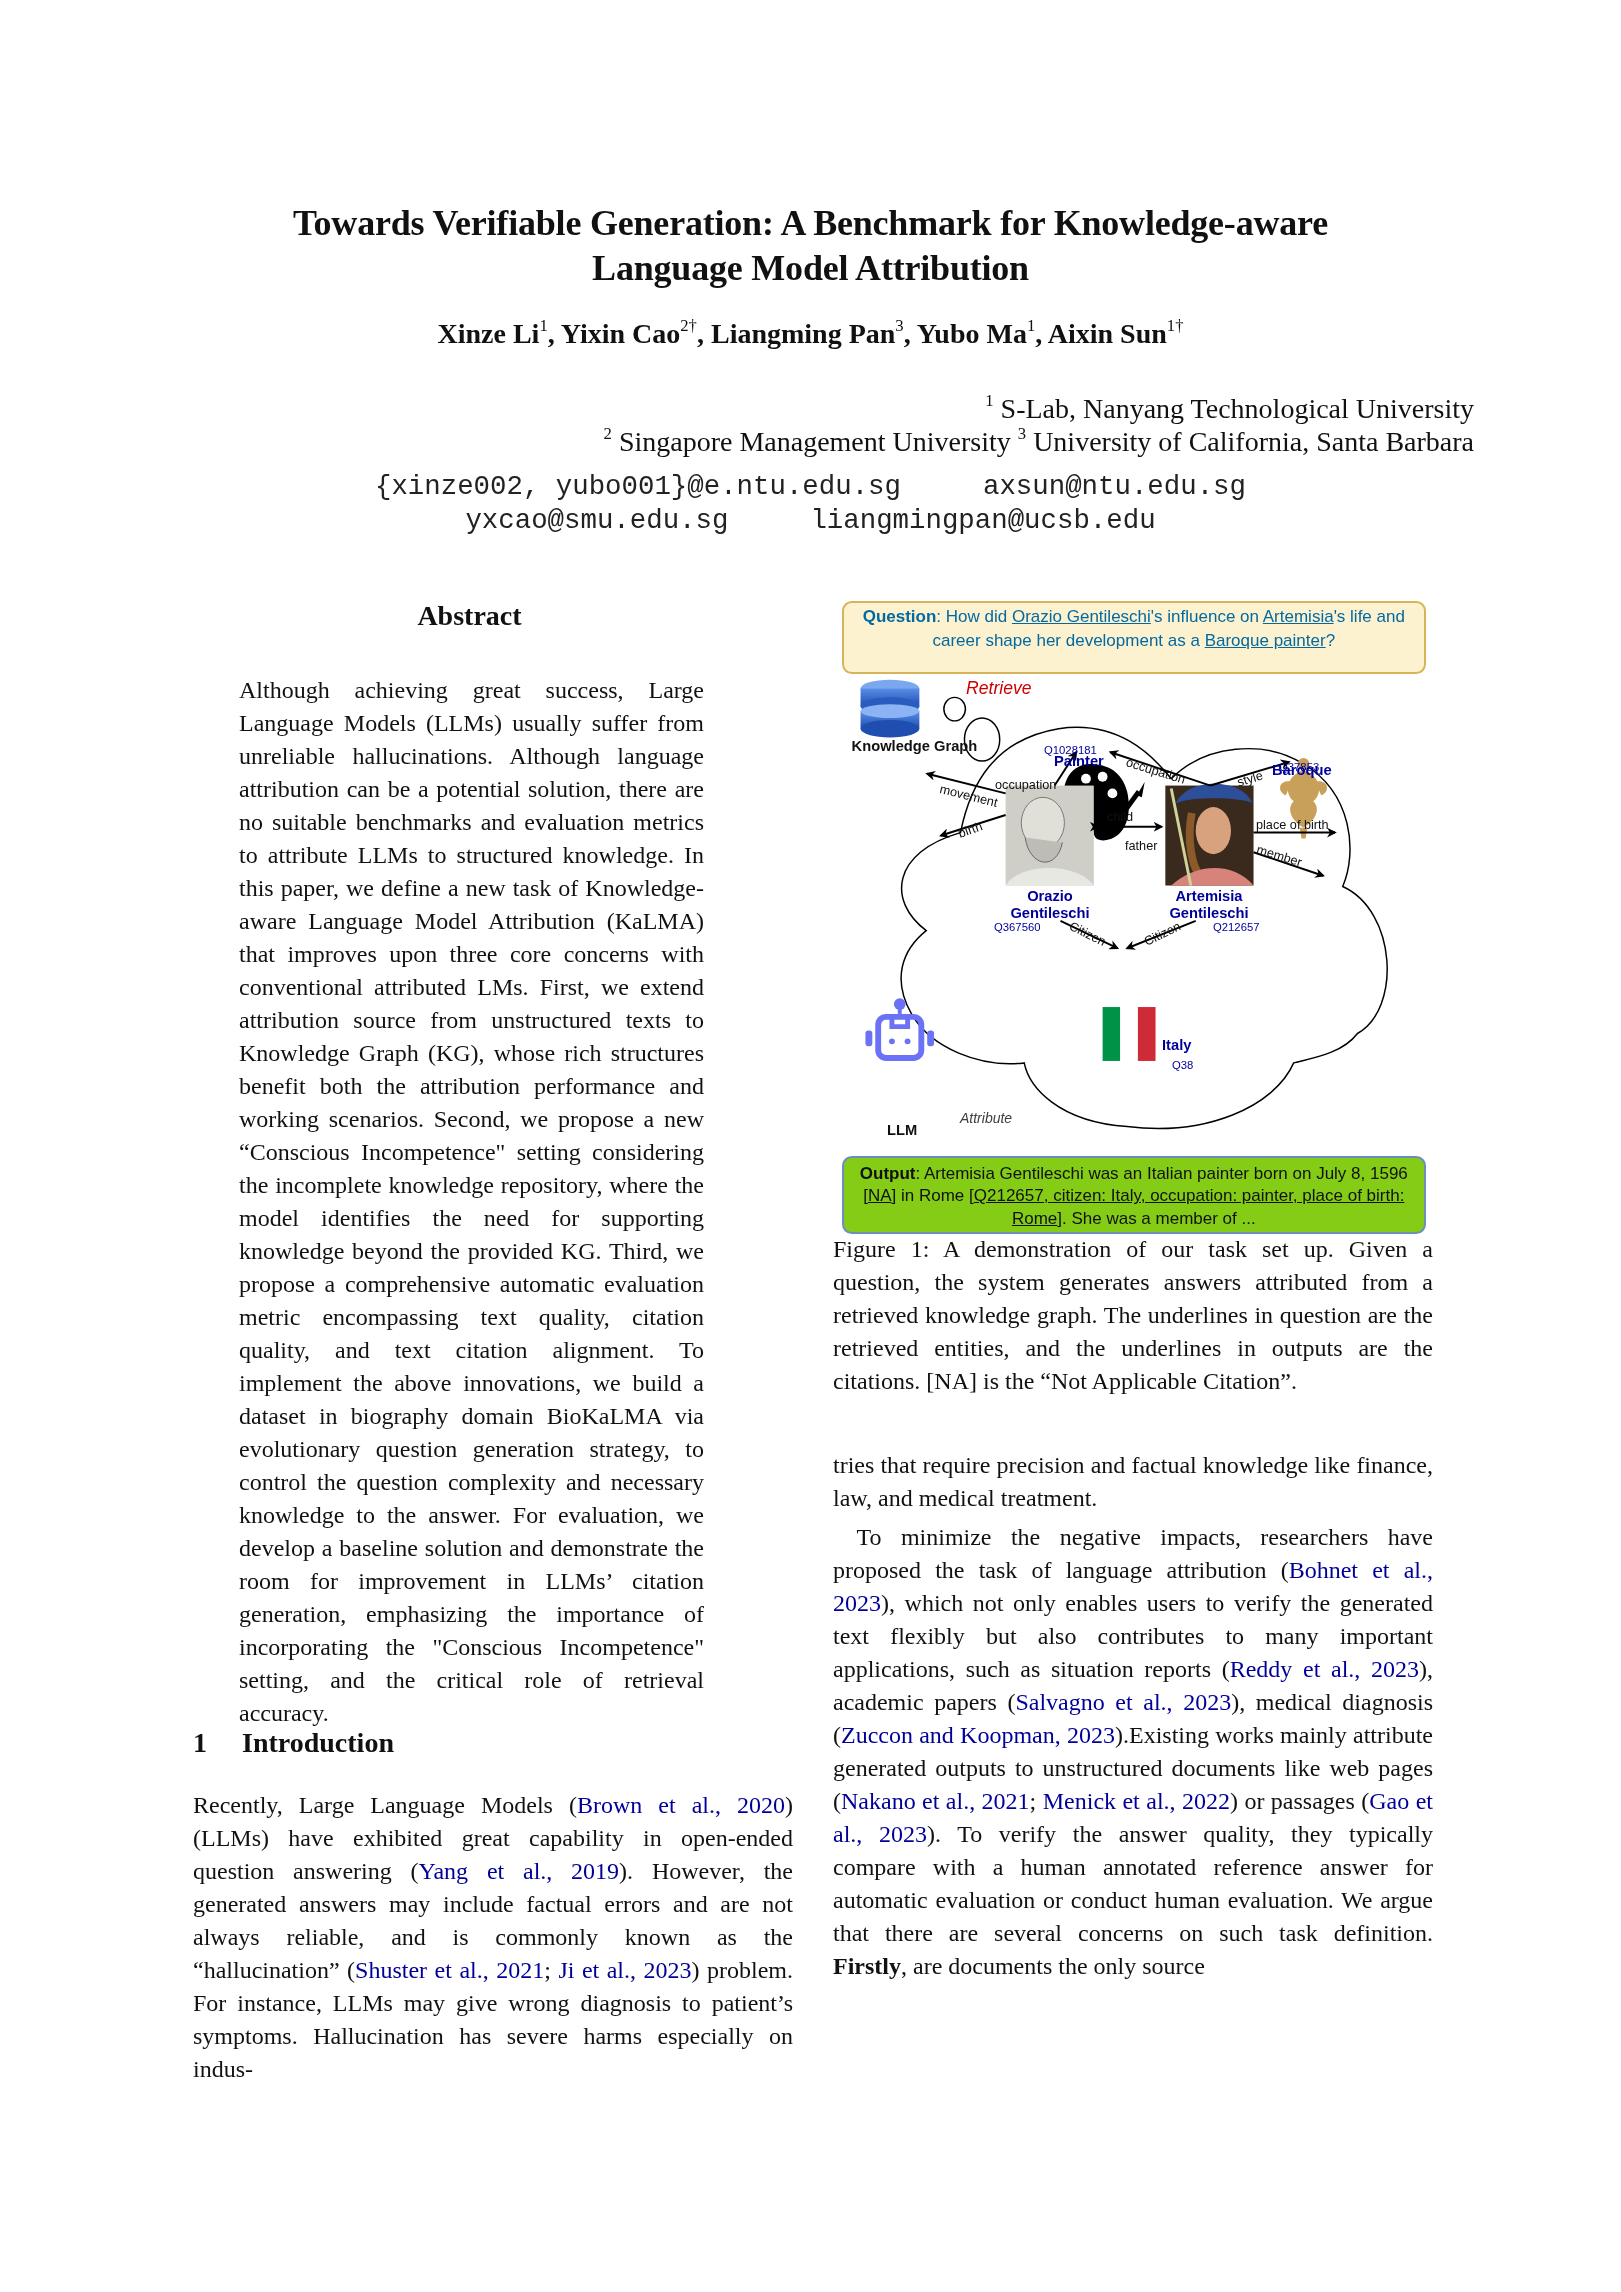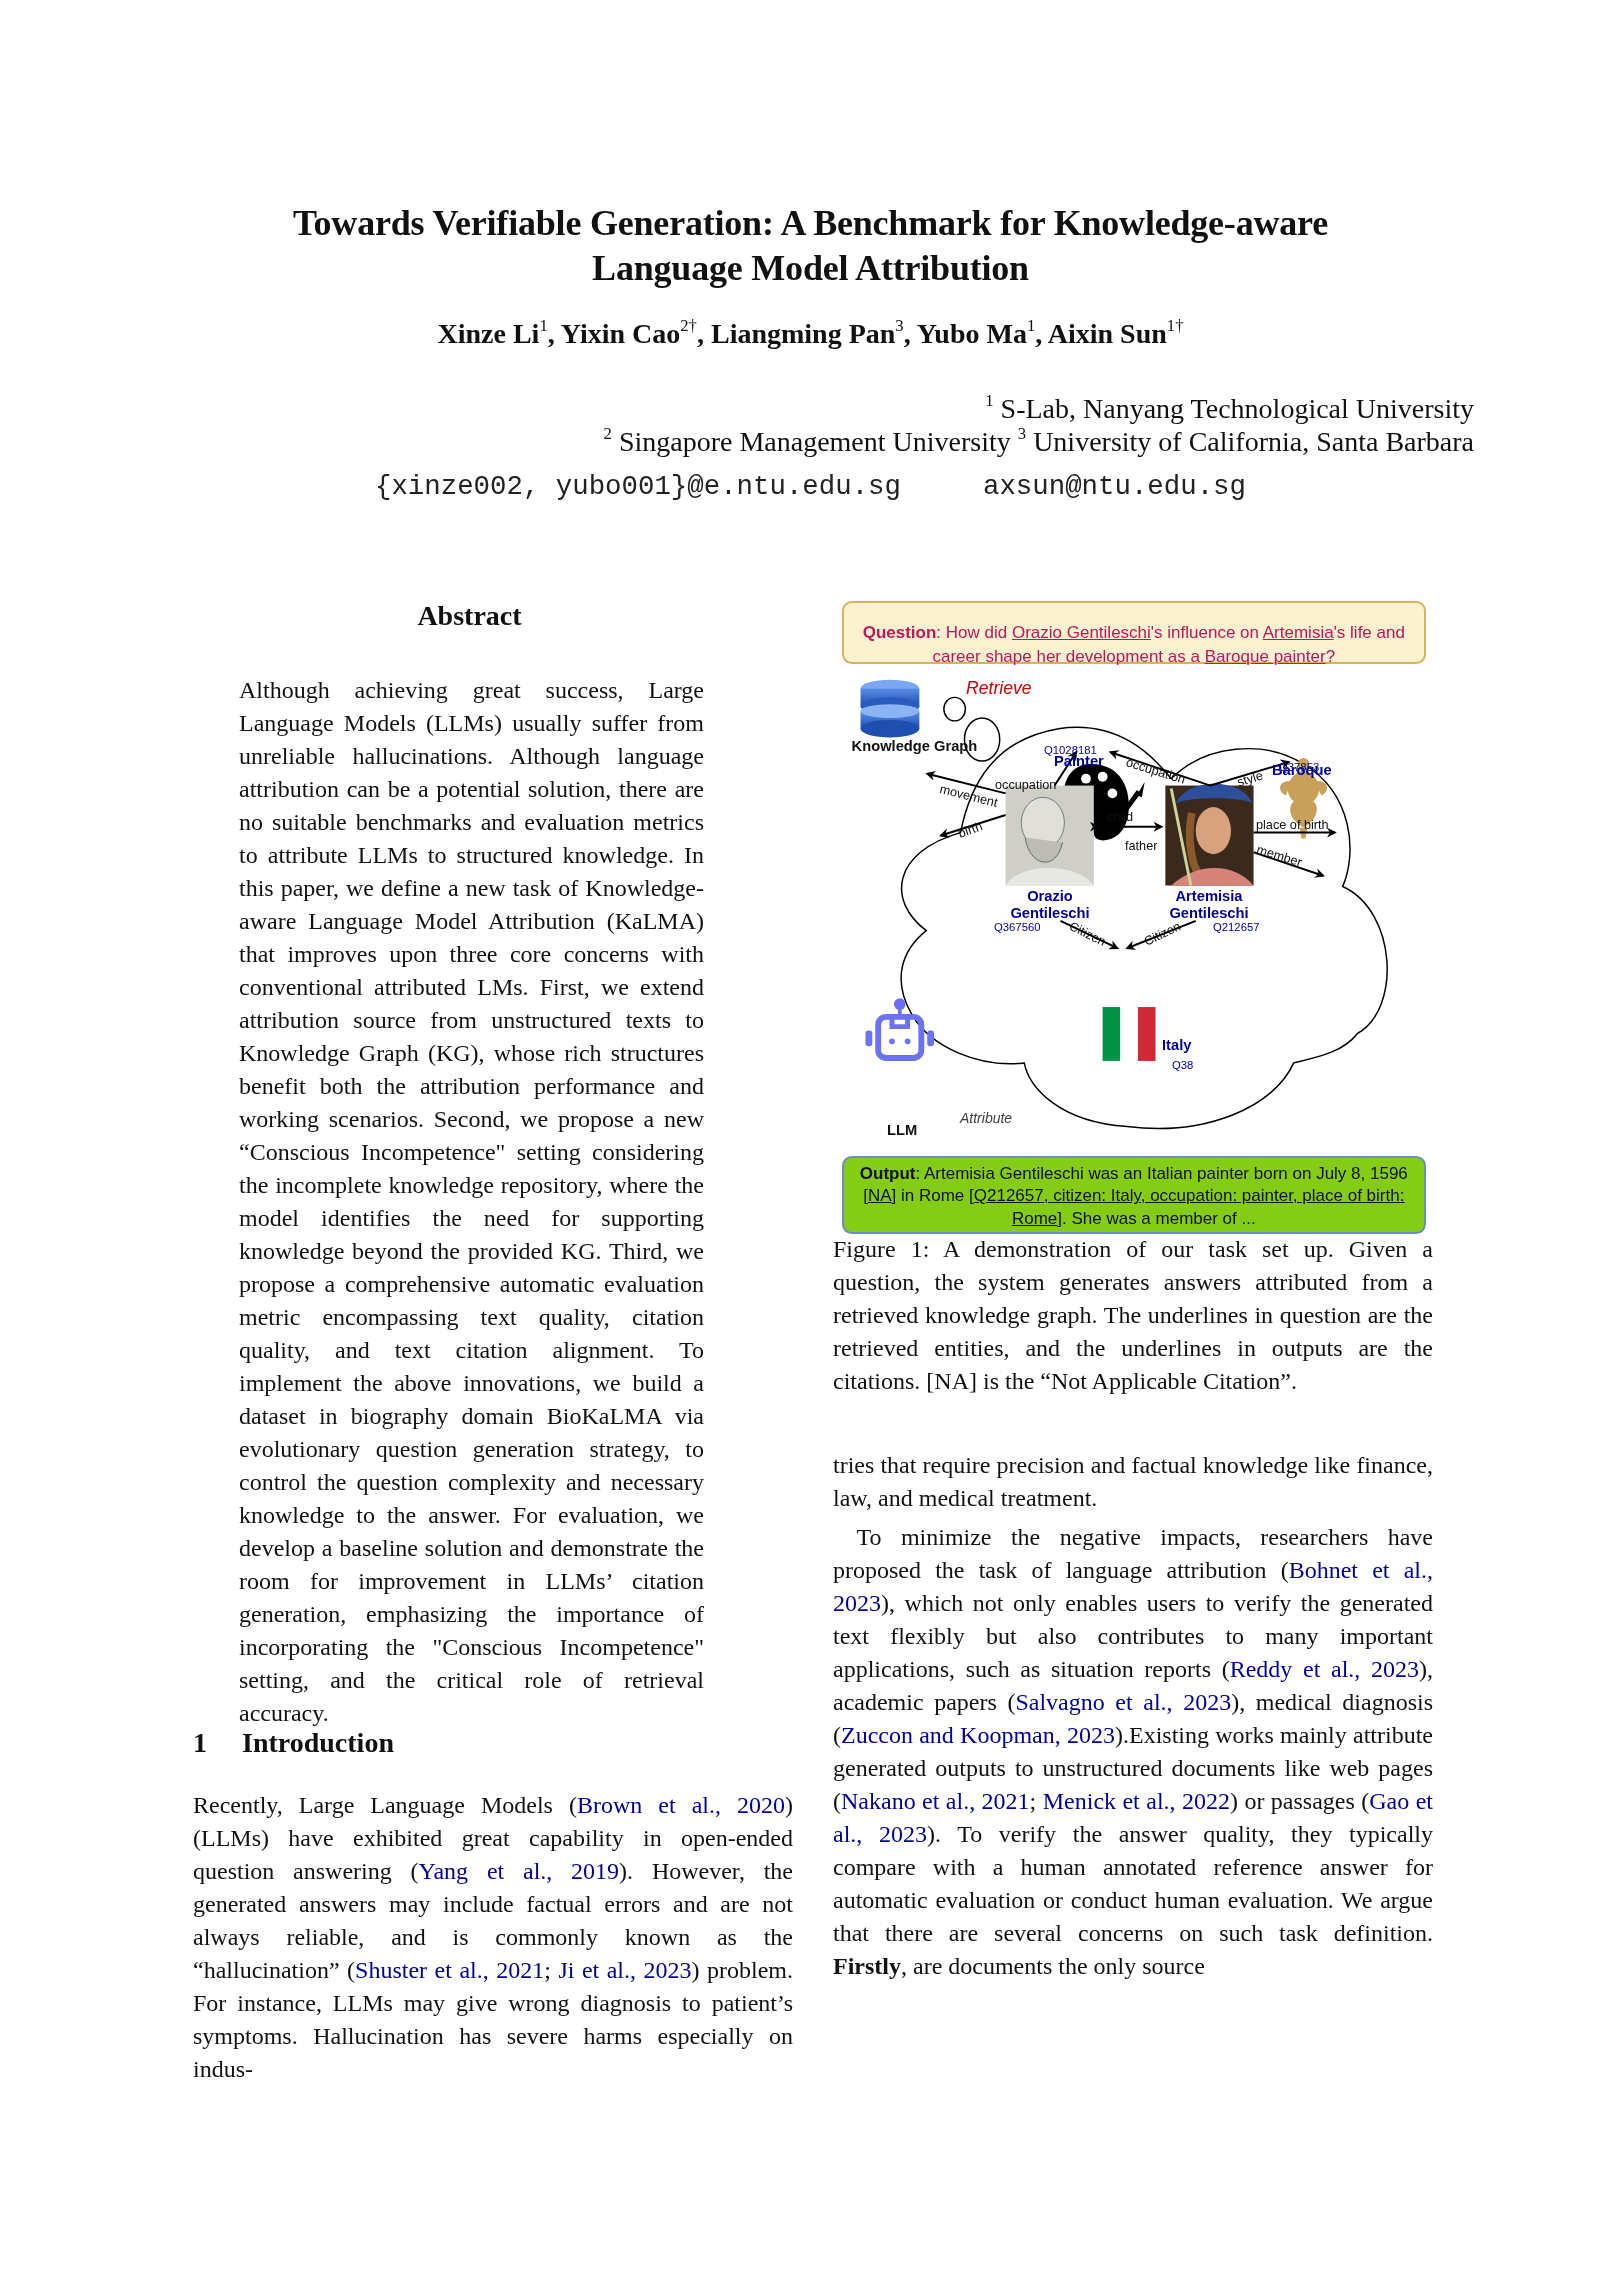--- a/index.html
+++ b/index.html
@@ -23,22 +23,22 @@
   .sec-head { position: absolute; left: 193px; top: 1727px; font-weight: bold; font-size: 28px; }
   .sec-head .num { display: inline-block; width: 49px; }
   .intro-left { position: absolute; left: 193px; top: 1789px; width: 600px; font-size: 24px; line-height: 33px; text-align: justify; }
   .intro-right { position: absolute; left: 833px; top: 1449px; width: 600px; font-size: 24px; line-height: 33px; text-align: justify; }
   .indent { text-indent: 23.5px; }
   .cite { color: #000099; }
   .para { margin-bottom: 5.9px; }
 
   
   .figure { position: absolute; left: 833px; top: 588px; width: 600px; height: 647px; font-family: "Liberation Sans", "DejaVu Sans", sans-serif; }
-  .q-box { position: absolute; left: 8.8px; top: 12.7px; width: 584px; height: 63px; background: #fdf2d0; border: 2px solid #d7b45a; border-radius: 9.8px;
-           text-align: center; font-size: 17px; line-height: 24.5px; padding-top: 18px; color: #be185d; }
+  .q-box { position: absolute; left: 8.8px; top: 12.7px; width: 584px; height: 73px; background: #fdf2d0; border: 2px solid #d7b45a; border-radius: 9.8px;
+           text-align: center; font-size: 17px; line-height: 24.5px; padding-top: 2px; color: #0369a1; }
   .q-box b, .o-box b { font-weight: bold; }
   .u { text-decoration: underline; }
   .o-box { position: absolute; left: 8.8px; top: 568px; width: 584px; height: 78px; background: #84cc16; border: 2px solid #6c8ebf; border-radius: 9.8px;
            text-align: center; font-size: 17px; line-height: 22.5px; padding-top: 4.9px; color: #111; }
   .fig-svg { position: absolute; left: 0; top: 78px; }
   .caption { position: absolute; left: 833px; top: 1233px; width: 600px; font-size: 24px; line-height: 33px; text-align: justify; }
 
   .lbl { position: absolute; font-family: "Liberation Sans", "DejaVu Sans", sans-serif; white-space: nowrap; }
   .kg-label { left: 18.6px; top: 150px; width: 78px; text-align: center; font-weight: bold; font-size: 14.7px; line-height: 17.6px; color: #111; }
   .llm-label { left: 54px; top: 534px; font-weight: bold; font-size: 14.7px; color: #111; }
@@ -75,20 +75,23 @@
       <sup>2</sup>
       <span>Singapore Management University</span>
       <sup>3</sup>
       <span>University of California, Santa Barbara</span>
     </div>
   </div>
 
   <div class="emails">
     <div>
       <span>{xinze002, yubo001}@e.ntu.edu.sg</span><span class="gap"></span><span>axsun@ntu.edu.sg</span>
+    </div>
+    <div>
+      <span>yxcao@smu.edu.sg</span><span class="gap"></span><span>liangmingpan@ucsb.edu</span>
     </div>
   </div>
 
   <div class="abs-head">Abstract</div>
   <div class="abs-body">Although achieving great success, Large Language Models (LLMs) usually suffer from unreliable hallucinations. Although language attribution can be a potential solution, there are no suitable benchmarks and evaluation metrics to attribute LLMs to structured knowledge. In this paper, we define a new task of Knowledge-aware Language Model Attribution (KaLMA) that improves upon three core concerns with conventional attributed LMs. First, we extend attribution source from unstructured texts to Knowledge Graph (KG), whose rich structures benefit both the attribution performance and working scenarios. Second, we propose a new “Conscious Incompetence" setting considering the incomplete knowledge repository, where the model identifies the need for supporting knowledge beyond the provided KG. Third, we propose a comprehensive automatic evaluation metric encompassing text quality, citation quality, and text citation alignment. To implement the above innovations, we build a dataset in biography domain BioKaLMA via evolutionary question generation strategy, to control the question complexity and necessary knowledge to the answer. For evaluation, we develop a baseline solution and demonstrate the room for improvement in LLMs’ citation generation, emphasizing the importance of incorporating the "Conscious Incompetence" setting, and the critical role of retrieval accuracy.</div>
 
   <div class="sec-head">
     <span class="num">1</span><span>Introduction</span>
   </div>
 

